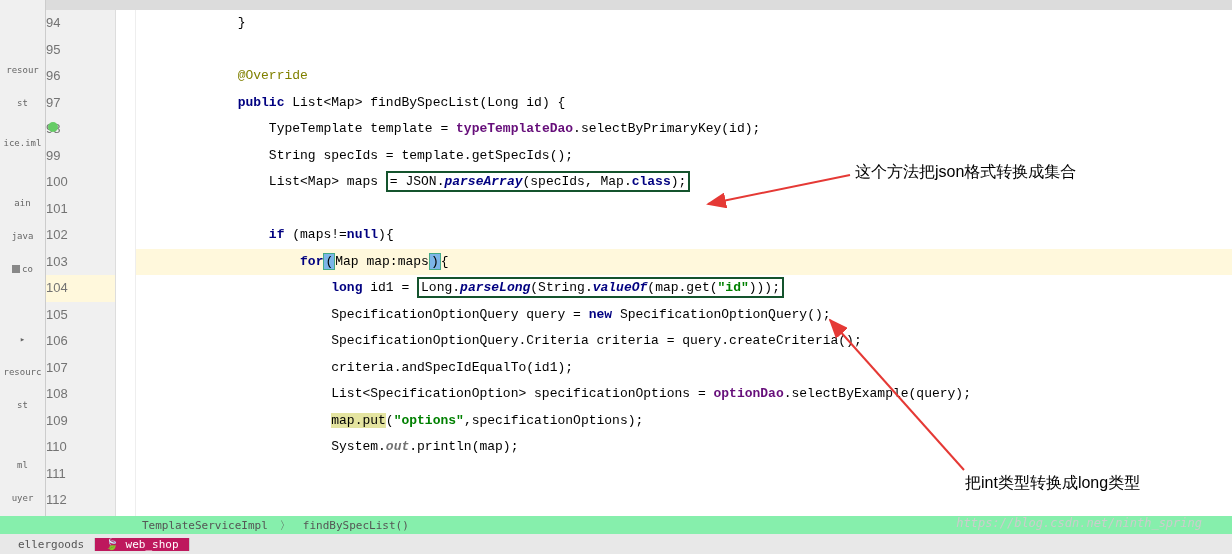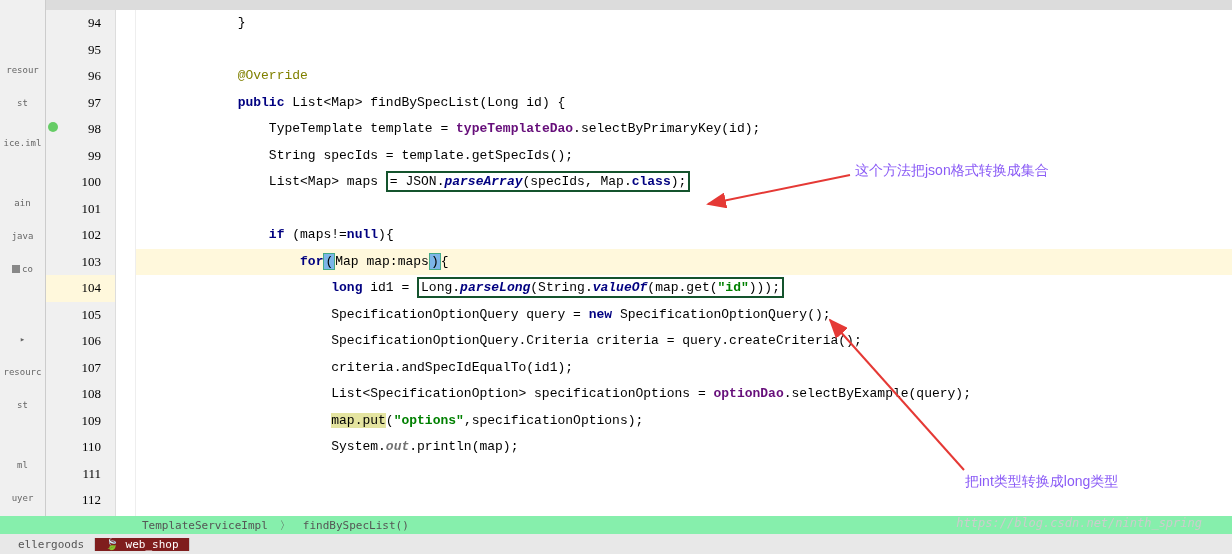--- a/index.html
+++ b/index.html
@@ -1,40 +1,40 @@
 <!DOCTYPE html>
 <html><head>
   <meta charset="utf-8">
   <style>
     * { margin: 0; padding: 0; box-sizing: border-box; }
     body { font-family: Consolas, Monaco, monospace; font-size: 13px; background: #f7f7f7; width: 1232px; height: 554px; overflow: hidden; position: relative; }
     .sidebar-left { position: absolute; left: 0; top: 0; width: 46px; height: 518px; background: #f0f0f0; border-right: 1px solid #ccc; }
     .sidebar-icon { width: 32px; height: 30px; margin: 3px auto; display: flex; align-items: center; justify-content: center; font-size: 9px; color: #666; }
     .tabs-bar { position: absolute; left: 46px; top: 0; right: 0; height: 10px; background: #dcdcdc; display: flex; font-size: 10px; color: #555; }
     .gutter { position: absolute; left: 46px; top: 10px; width: 70px; height: 508px; background: #f0f0f0; border-right: 1px solid #ddd; }
-    .line-number { text-align: right; padding-right: 14px; font-family: Liberation Serif, serif; font-size: 13px; color: #000000; height: 26.5px; line-height: 26.5px; }
+    .line-number { padding-right: 14px; font-family: Liberation Sans, sans-serif; font-size: 13px; color: #737373; height: 26.5px; line-height: 26.5px; }
     .gutter-marker { position: absolute; left: 2px; width: 10px; height: 10px; border-radius: 50%; background: #4a8; }
     .fold-col { position: absolute; left: 116px; top: 10px; width: 20px; height: 508px; background: #fff; border-right: 1px solid #eee; }
     .code-area { position: absolute; left: 136px; top: 10px; right: 0; height: 508px; background: #fff; font-family: "Courier New", monospace; font-size: 13px; }
     .code-line { height: 26.5px; line-height: 26.5px; padding-left: 8px; white-space: pre; position: relative; }
     .highlighted { background: #fff8dc; }
     .k-keyword { color: #000080; font-weight: bold; }
     .k-field { color: #660e7a; font-weight: bold; }
     .k-static { font-style: italic; color: #000080; font-weight: bold; }
     .k-string { color: #008000; font-weight: bold; }
     .k-annotation { color: #808000; }
     .boxed { border: 2px solid #14532d; padding: 1px 2px; margin-top: 11px; }
     .cursor-box { background: #7cb5e8; border: 1px solid #4a8; padding: 0 1px; }
-    .annotation-text { position: absolute; color: #8b5cf6; font-family: "Microsoft YaHei", sans-serif; font-size: 14px; font-weight: 500; }
+    .annotation-text { position: absolute; color: #000000; font-family: "Microsoft YaHei", sans-serif; font-size: 16px; font-weight: 500; }
     .arrow-line { position: absolute; stroke: #e53935; stroke-width: 2; fill: none; }
     .breadcrumbs { position: absolute; left: 0; bottom: 20px; height: 18px; right: 0; background: #86efac; font-size: 11px; color: #555; display: flex; align-items: center; padding-left: 136px; }
     .breadcrumbs span { margin: 0 6px; }
     .bottom-bar { position: absolute; left: 0; bottom: 0; height: 20px; right: 0; background: #e8e8e8; display: flex; align-items: center; font-size: 11px; color: #555; padding-left: 8px; }
     .bottom-tab { padding: 0 10px; border-right: 1px solid #ccc; }
-    .bottom-tab.active { background: #7f1d1d; color: #fff; text-align: right; }
+    .bottom-tab.active { background: #be185d; color: #fff; text-align: right; }
     .watermark { position: absolute; right: 30px; bottom: 24px; font-size: 12px; color: #ccc; font-style: italic; text-align: center; }
   </style>
 </head>
 <body>
 
 <div class="sidebar-left">
   <div class="sidebar-icon" style="margin-top:55px">
       <span>resour</span>
     </div>
   <div class="sidebar-icon">

